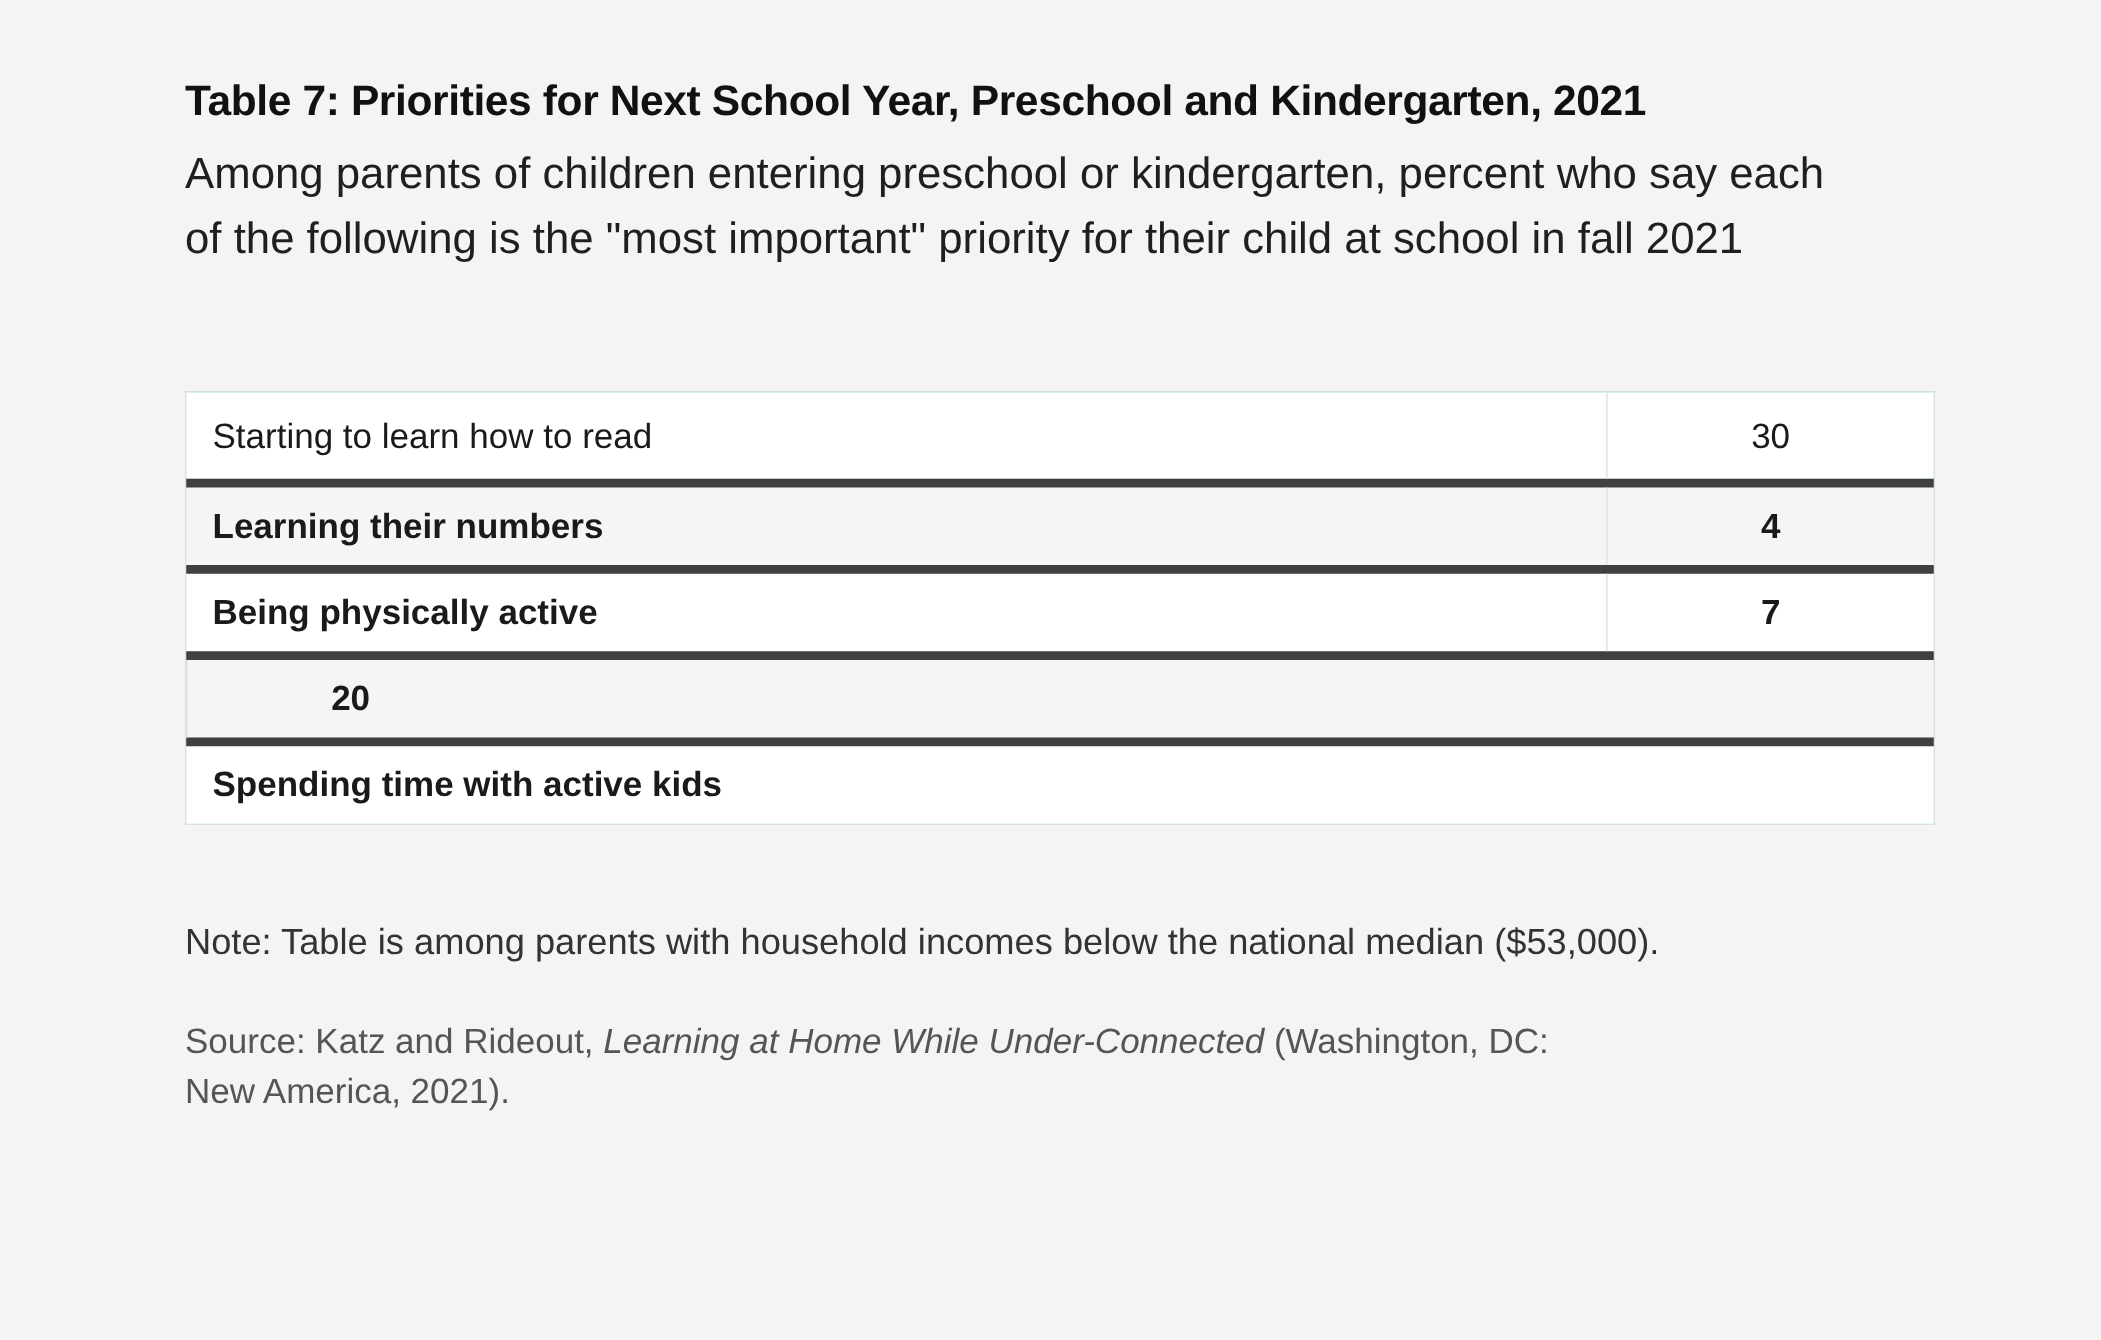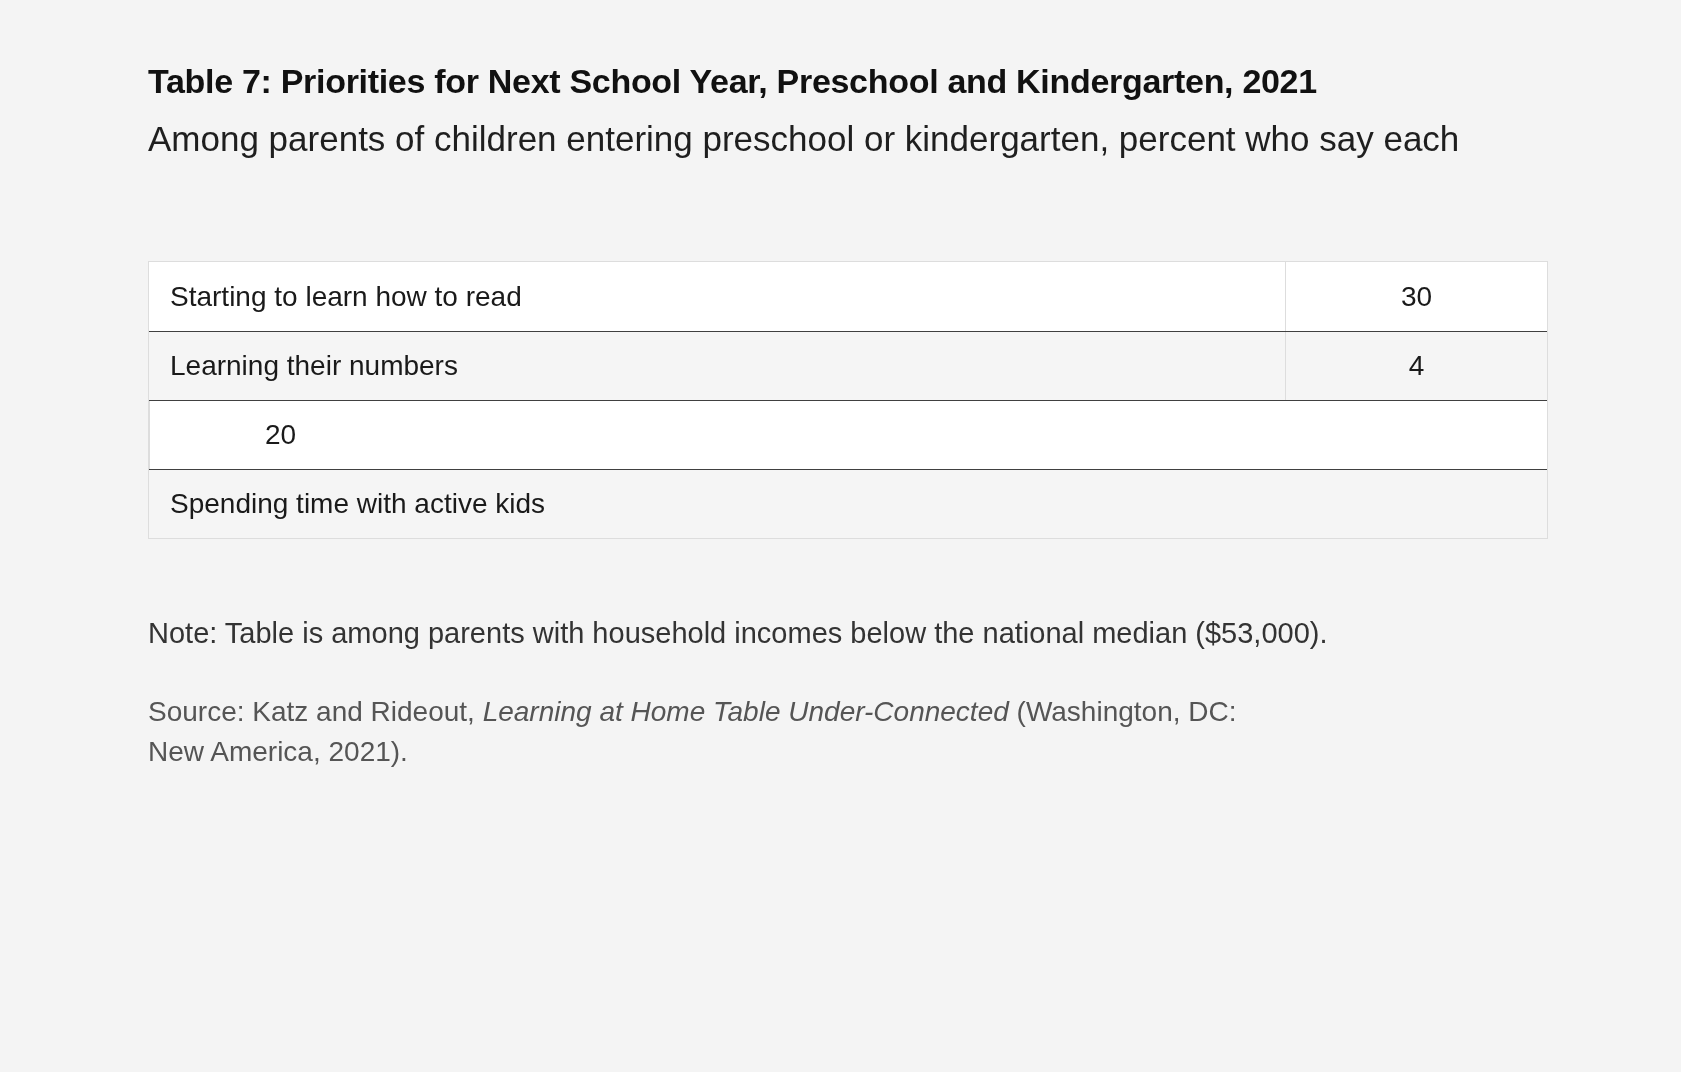--- a/index.html
+++ b/index.html
@@ -37,21 +37,21 @@
     margin-top: 96px;
     width: 1400px;
     border: 1px solid #dddddd;
     background: #86efac;
   }
   .t-row {
     display: flex;
     height: 69px;
     align-items: stretch;
   }
-  .t-row + .t-row { border-top: 1px solid #404040; }
+  .t-row + .t-row { border-top: 7px solid #404040; font-weight: bold; }
   .t-row:nth-child(odd)  { background: #ffffff; }
   .t-row:nth-child(even) { background: #f5f5f5; }
   .t-cell {
     display: flex;
     align-items: center;
     font-size: 28px;
     color: #1a1a1a;
   }
   .t-cell.label {
     flex: 1 1 auto;
@@ -84,39 +84,43 @@
     color: #222222;
   }
 </style>
 </head>
 <body>
 
 <div class="page">
 
   <h1 class="figure-title">Table 7: Priorities for Next School Year, Preschool and Kindergarten, 2021</h1>
 
-  <p class="figure-subtitle"><span>Among parents of children entering preschool or kindergarten, percent who say each</span><br></p>
+  <p class="figure-subtitle"><span>Among parents of children entering preschool or kindergarten, percent who say each</span><br><span>of the following is the "most important" priority for their child at school in fall 2021</span></p>
 
   <div class="data-table">
     <div class="t-row">
       <div class="t-cell label">Starting to learn how to read</div>
       <div class="t-cell value">30</div>
     </div>
     <div class="t-row">
       <div class="t-cell label">Learning their numbers</div>
       <div class="t-cell value">4</div>
+    </div>
+    <div class="t-row">
+      <div class="t-cell label">Being physically active</div>
+      <div class="t-cell value">7</div>
     </div>
     <div class="t-row">
       <div class="t-cell value">20</div>
     </div>
     <div class="t-row">
       <div class="t-cell label">Spending time with active kids</div>
     </div>
   </div>
 
   <p class="note-text">Note: Table is among parents with household incomes below the national median ($53,000).</p>
 
   <p class="source-text"><span>Source: Katz and Rideout,</span>
-    <span class="work-title">Learning at Home Table Under-Connected</span>
+    <span class="work-title">Learning at Home While Under-Connected</span>
     <span>(Washington, DC:</span><br><span>New America, 2021).</span></p>
 
 
 </div>
 
 </body></html>

